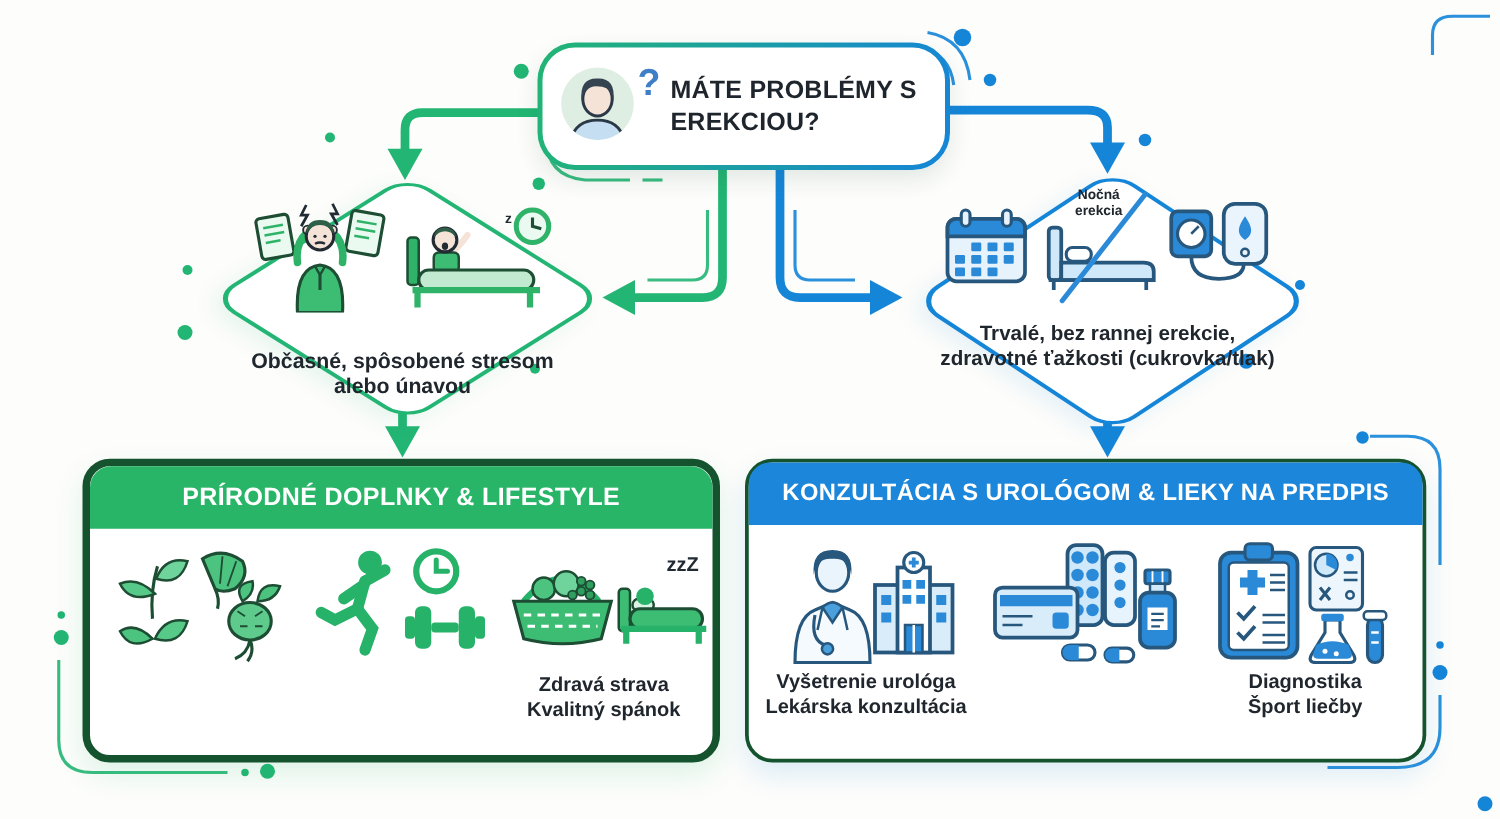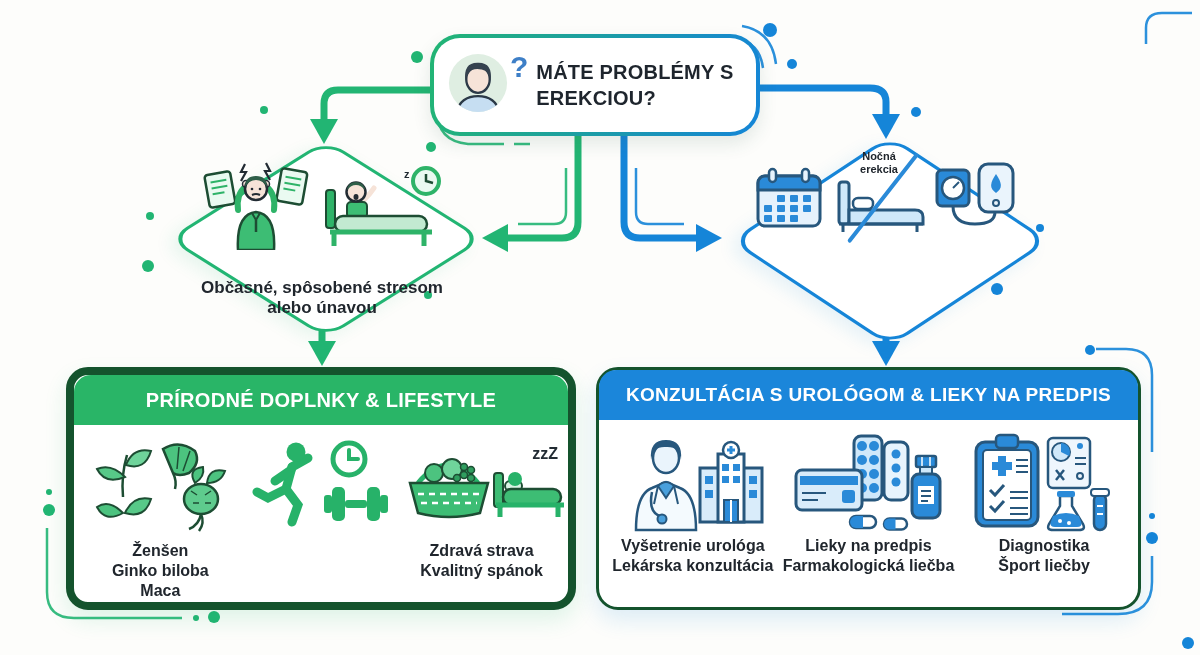--- a/index.html
+++ b/index.html
@@ -28,21 +28,21 @@
   .cond-text{font-weight:800;font-size:17px;color:#20262d;text-align:center;line-height:1.2;margin-top:4px;}
   .icon-row{display:flex;align-items:flex-end;justify-content:center;gap:8px;}
   .mid-col{position:relative;display:flex;flex-direction:column;align-items:center;}
   .crossed-label{font-size:11px;font-weight:800;color:#20262d;text-align:center;line-height:1.15;
                  white-space:pre-line;margin-bottom:1px;}
   .slash{position:absolute;left:52%;top:-8px;width:4px;height:112px;background:#2a8ad8;border-radius:2px;
          transform:rotate(38deg);}
 
   
   .outcome{position:absolute;top:367px;height:243px;border-radius:22px;background:#fff;z-index:2;box-sizing:border-box;}
-  .outcome.green{left:66px;width:510px;border:8px solid #14532d;box-shadow:0 10px 22px rgba(34,181,115,.14);}
+  .outcome.green{left:66px;width:510px;border:6px solid #14532d;box-shadow:0 10px 22px rgba(34,181,115,.14);}
   .outcome.blue{left:596px;width:545px;border:3px solid #14532d;box-shadow:0 10px 22px rgba(21,133,216,.14);}
   .outcome-header{height:50px;display:flex;align-items:center;justify-content:center;border-radius:17px 17px 0 0;
                   color:#fff;font-weight:800;letter-spacing:.3px;}
   .outcome.green .outcome-header{background:#29b567;font-size:20px;}
   .outcome.blue .outcome-header{background:#1b86da;font-size:19px;}
   .outcome-body{display:flex;justify-content:space-around;align-items:flex-start;padding:12px 6px 0;}
   .outcome-item{display:flex;flex-direction:column;align-items:center;width:33%;}
   .item-icon{height:100px;display:flex;align-items:center;justify-content:center;}
   .item-caption{font-size:16px;font-weight:800;color:#20262d;text-align:center;line-height:1.25;
                 white-space:pre-line;margin-top:4px;}
@@ -224,20 +224,21 @@
           <path d="M20 48 Q20 66 42 66 Q62 66 62 54" stroke="#27577d" stroke-width="3" fill="none"></path>
           <rect x="4" y="12" width="32" height="36" rx="5" fill="#2a8ad8" stroke="#27577d" stroke-width="3"></rect>
           <circle cx="20" cy="30" r="11" fill="#fff" stroke="#27577d" stroke-width="2.5"></circle>
           <path d="M20 30 L26 24" stroke="#27577d" stroke-width="2"></path>
           <rect x="46" y="6" width="34" height="48" rx="9" fill="#eaf4fc" stroke="#27577d" stroke-width="3"></rect>
           <path d="M63 16 C69 25 70 30 63 35 C56 30 57 25 63 16 Z" fill="#2a8ad8"></path>
           <circle cx="63" cy="45" r="3" fill="none" stroke="#27577d" stroke-width="2"></circle>
         </svg>
       </span>
     </div>
+    <div class="cond-text" style="font-size:16.5px">Trvalé, bez rannej erekcie, zdravotné ťažkosti (cukrovka/tlak)</div>
   </div>
 
   <div class="outcome green">
     <div class="outcome-header">PRÍRODNÉ DOPLNKY &amp; LIFESTYLE</div>
     <div class="outcome-body">
       <div class="outcome-item">
         <div class="item-icon">
           <svg viewBox="0 0 134 104" width="134" height="104">
             <path d="M30 62 Q28 40 34 20" stroke="#1d4d33" stroke-width="2.5" fill="none"></path>
             <path d="M32 42 Q18 28 4 34 Q12 50 32 42 Z" fill="#57c988" stroke="#1d4d33" stroke-width="2"></path>
@@ -251,23 +252,20 @@
             </g>
             <g transform="translate(92,42)">
               <path d="M10 6 Q2 -8 18 -10 Q20 0 10 6 Z" fill="#4cc37f" stroke="#1d4d33" stroke-width="2"></path>
               <path d="M22 6 Q24 -10 40 -6 Q36 6 22 6 Z" fill="#4cc37f" stroke="#1d4d33" stroke-width="2"></path>
               <ellipse cx="16" cy="22" rx="17" ry="15" fill="#5ecb8d" stroke="#1d4d33" stroke-width="2.5"></ellipse>
               <path d="M16 37 Q14 48 4 52 M16 37 Q20 46 14 54" stroke="#1d4d33" stroke-width="2.5" fill="none"></path>
               <path d="M6 14 l6 4 M26 14 l-6 4 M8 26 h6 M26 26 h-6" stroke="#1d4d33" stroke-width="1.5"></path>
             </g>
           </svg>
         </div>
-        <div class="item-caption">Ženšen
-Ginko biloba
-Maca</div>
       </div>
       <div class="outcome-item">
         <div class="item-icon">
           <svg viewBox="0 0 150 100" width="150" height="100">
             <g stroke="#27b269" stroke-width="9" stroke-linecap="round" fill="none">
               <path d="M46 30 L40 52"></path>
               <path d="M45 33 L29 44"></path>
               <path d="M46 30 L62 21"></path>
               <path d="M40 52 L22 61 L11 55"></path>
               <path d="M40 52 L52 68 L46 85"></path>
@@ -386,22 +384,20 @@
             <g transform="translate(72,90)">
               <rect x="-14" y="-6" width="26" height="12" rx="6" fill="#fff" stroke="#27577d" stroke-width="2.5"></rect>
               <path d="M-14 0 a6 6 0 0 1 6 -6 h7 v12 h-7 a6 6 0 0 1 -6 -6 Z" fill="#2a8ad8"></path>
             </g>
             <g transform="translate(104,92)">
               <rect x="-12" y="-5.5" width="23" height="11" rx="5.5" fill="#fff" stroke="#27577d" stroke-width="2.5"></rect>
               <path d="M-12 0 a5.5 5.5 0 0 1 5.5 -5.5 h6 v11 h-6 a5.5 5.5 0 0 1 -5.5 -5.5 Z" fill="#2a8ad8"></path>
             </g>
           </svg>
         </div>
-        <div class="item-caption">Lieky na predpis
-Farmakologická liečba</div>
       </div>
       <div class="outcome-item">
         <div class="item-icon">
           <svg viewBox="0 0 152 100" width="152" height="100">
             <rect x="8" y="10" width="62" height="84" rx="9" fill="#2a8ad8" stroke="#27577d" stroke-width="3"></rect>
             <rect x="15" y="18" width="48" height="70" rx="4" fill="#fff" stroke="#27577d" stroke-width="2"></rect>
             <rect x="28" y="3" width="22" height="13" rx="4" fill="#2a8ad8" stroke="#27577d" stroke-width="2.5"></rect>
             <rect x="30" y="24" width="8" height="20" fill="#2a8ad8"></rect>
               <rect x="24" y="30" width="20" height="8" fill="#2a8ad8"></rect>
             <path d="M48 28 H60 M48 34 H60 M48 40 H60" stroke="#27577d" stroke-width="2"></path>

